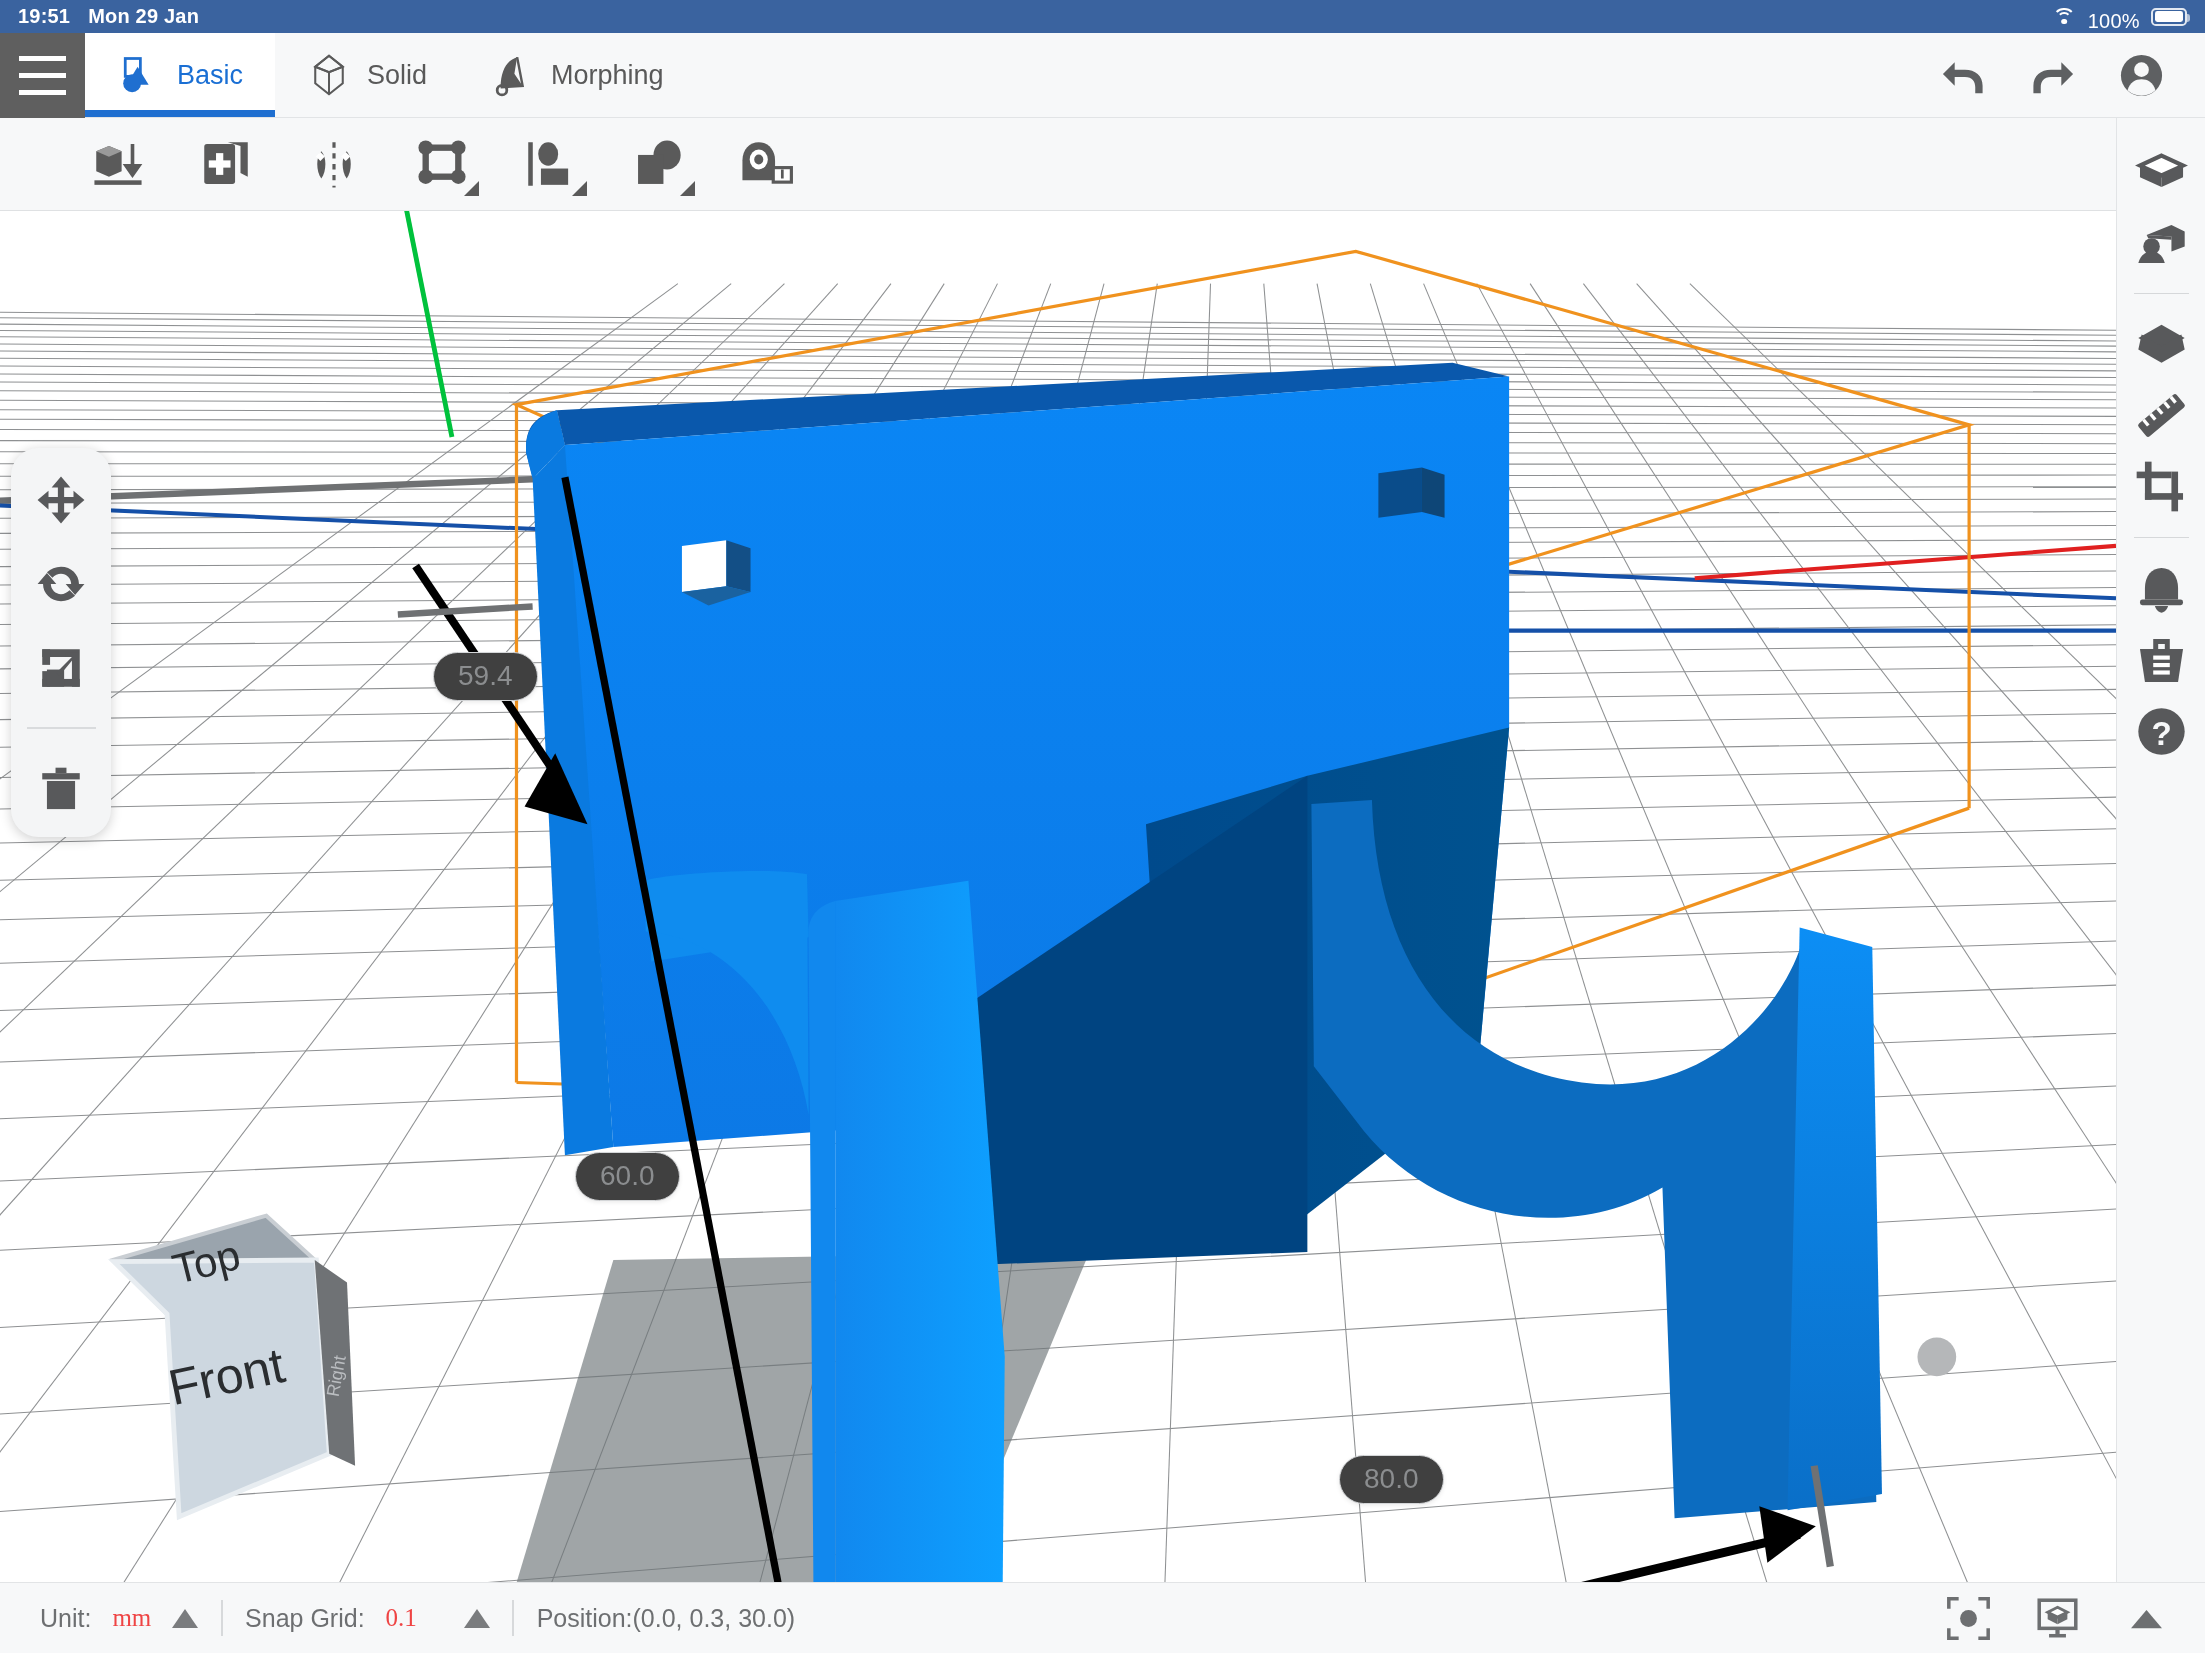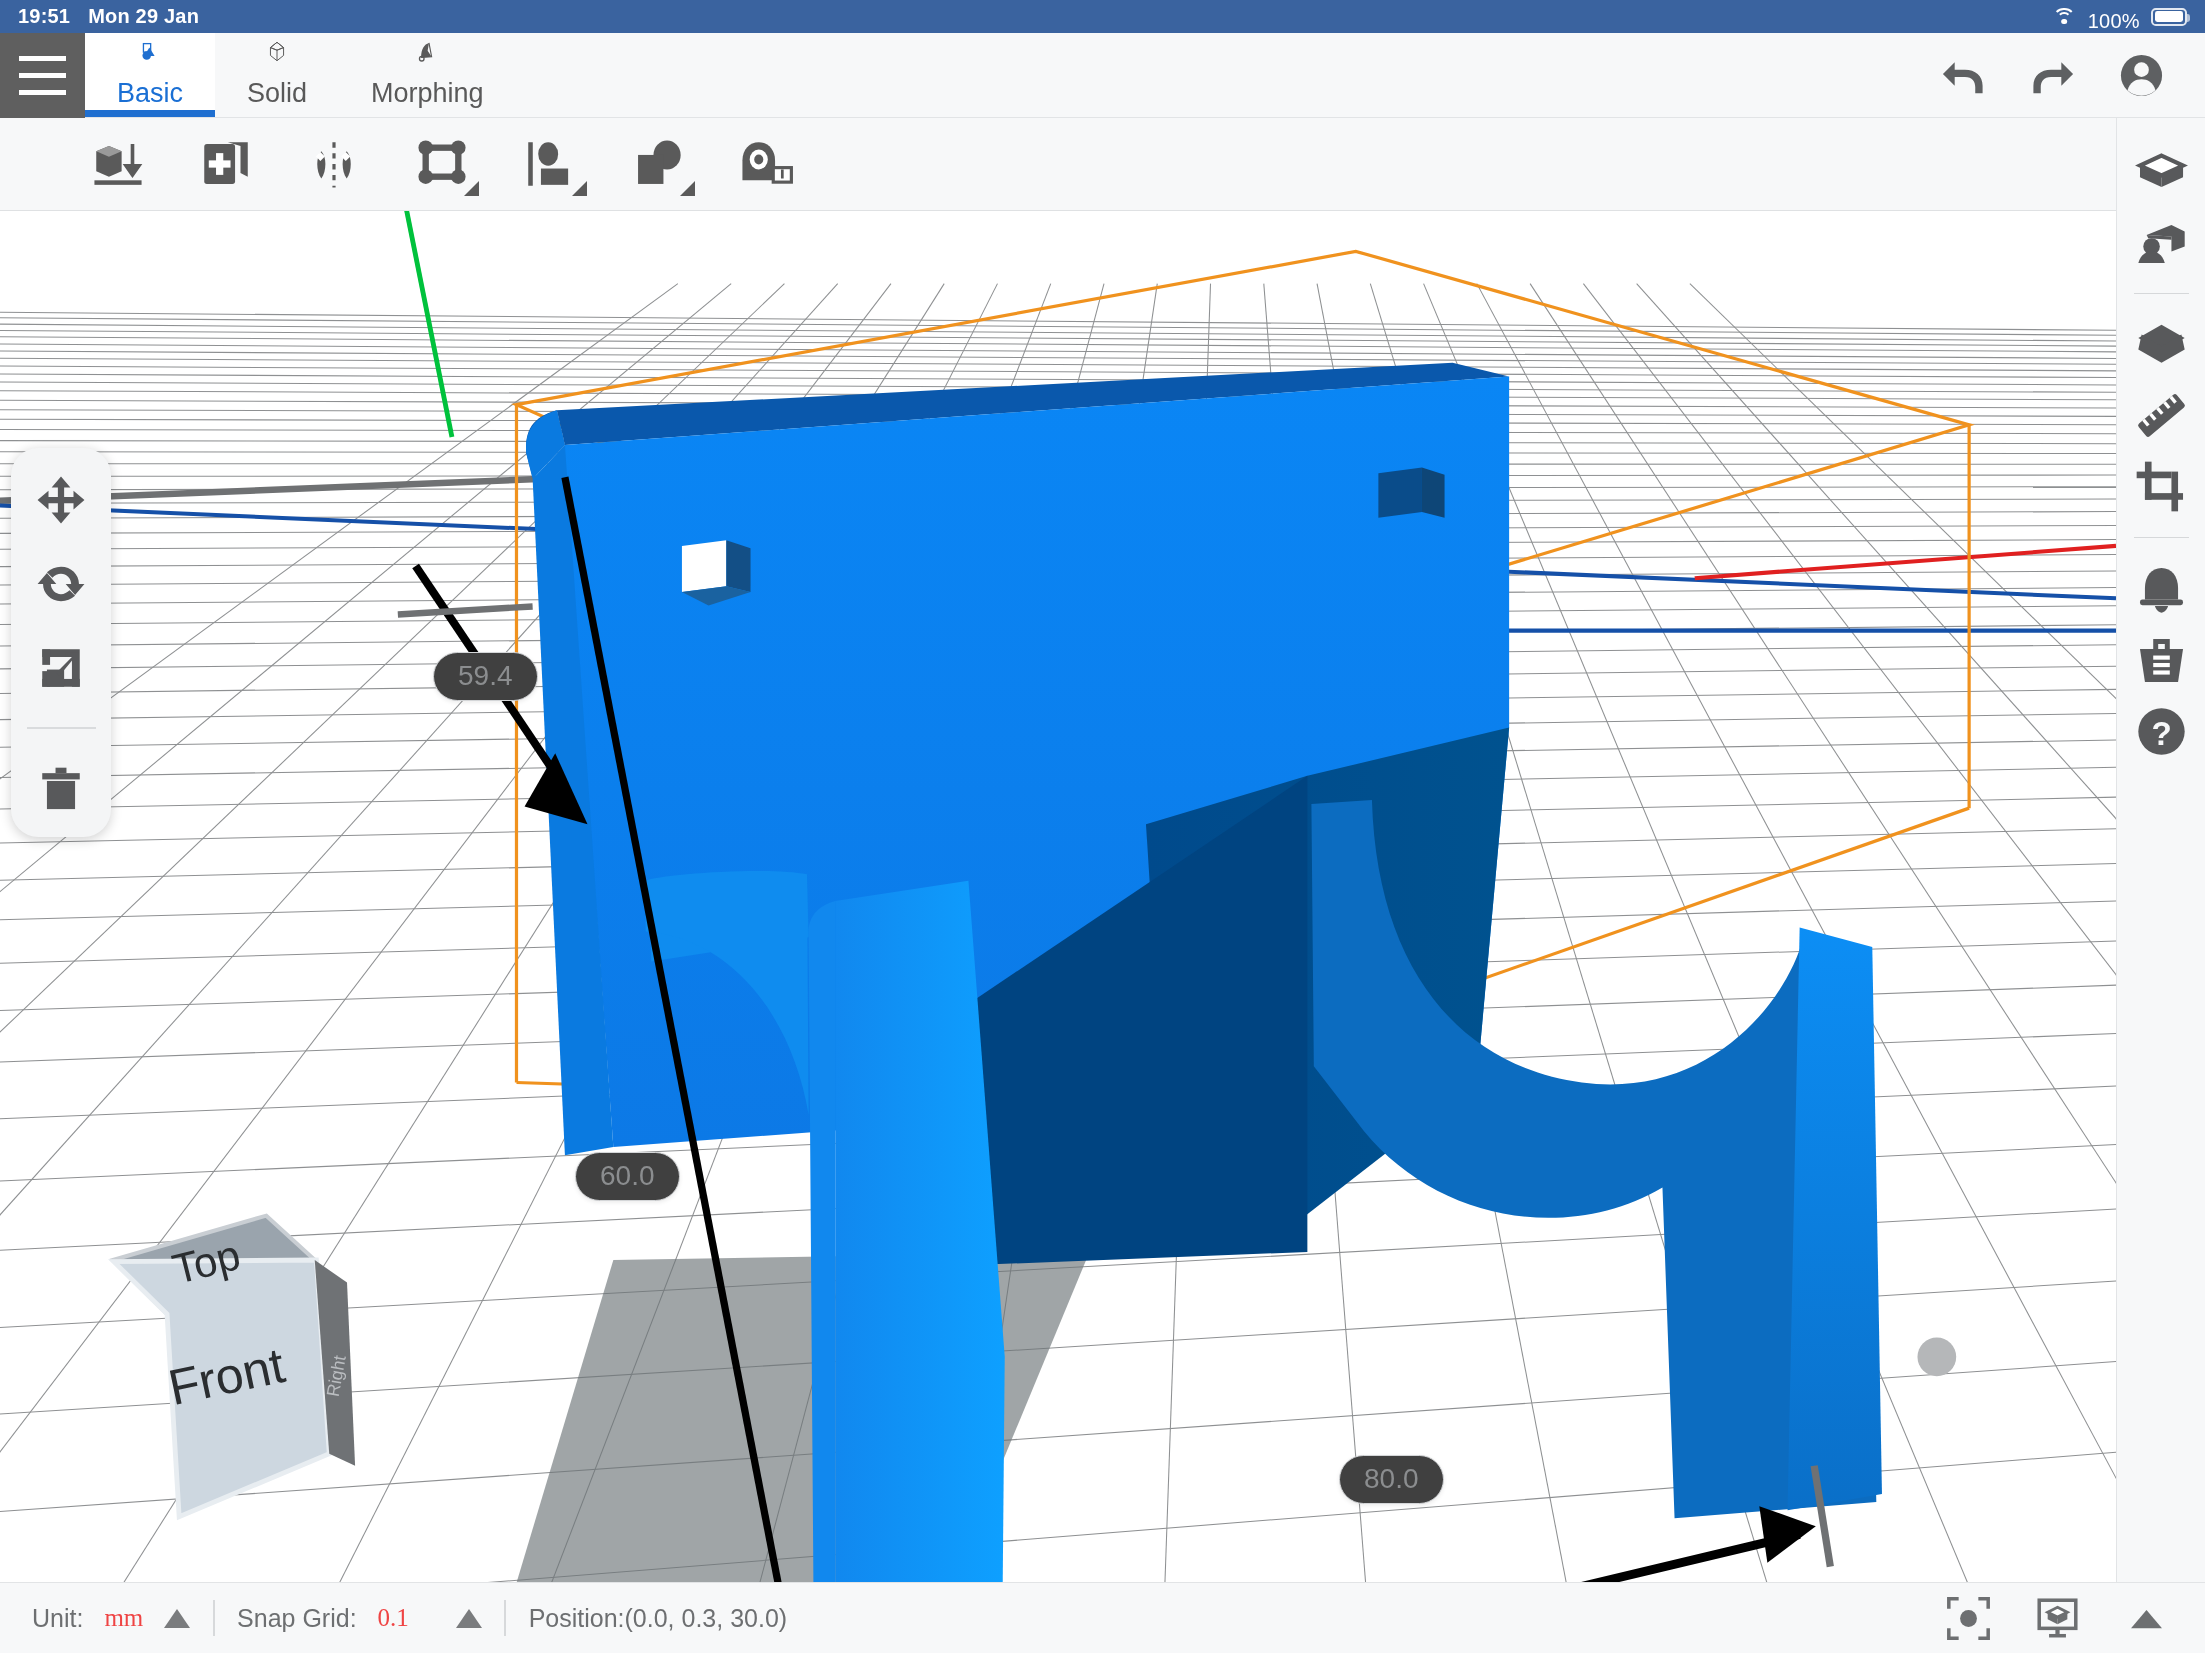--- a/index.html
+++ b/index.html
@@ -57,22 +57,22 @@
   }
   .hamburger {
     width: 85px; height: 85px; background: #5f5f5f;
     display: flex; flex-direction: column; justify-content: center;
     align-items: center; gap: 11.3px; flex: 0 0 85px; cursor: pointer;
   }
   .hamburger span { display: block; width: 47px; height: 5.7px; background: #fff; }
   .tabs { display: flex; align-items: stretch; }
   .tab {
     display: flex; align-items: center; gap: 16px;
-    padding: 8px 32px; position: relative; cursor: pointer;
-    color: #595959; font-size: 27px; flex-direction: column;
+    padding: 16px 32px; position: relative; cursor: pointer;
+    color: #595959; font-size: 27px;
   }
   .tab.active { color: #1a6fd4; background: #ffffff; }
   .tab.active::after {
     content: ""; position: absolute; left: 0; right: 0; bottom: 0;
     height: 7.3px; background: #1f6fd0;
   }
   .tab .tico { width: 44px; height: 44px; display: block; }
   .topright {
     margin-left: auto; display: flex; align-items: center; gap: 42px; padding-right: 40px;
   }
@@ -597,21 +597,21 @@
     </div>
     <div class="rb-item">
       <svg viewBox="0 0 64 64">
         <circle cx="32" cy="32" r="28" fill="#58595b"></circle>
         <text x="32" y="48" font-size="40" fill="#f7f8f9" text-anchor="middle" font-family="Liberation Sans, sans-serif" font-weight="bold">?</text>
       </svg>
     </div>
   </div>
 
   <div class="bottombar">
-    <div class="bb-group" style="padding-left:32px;">
+    <div class="bb-group" style="padding-left:40px;">
       <span class="bb-label">Unit:</span>
       <span class="bb-val">mm</span>
       <span class="bb-caret"></span>
     </div>
     <div class="bb-div" style="margin:0 22.6px;"></div>
     <div class="bb-group">
       <span class="bb-label">Snap Grid:</span>
       <span class="bb-val">0.1</span>
       <span class="bb-caret" style="margin-left:26px;"></span>
     </div>

